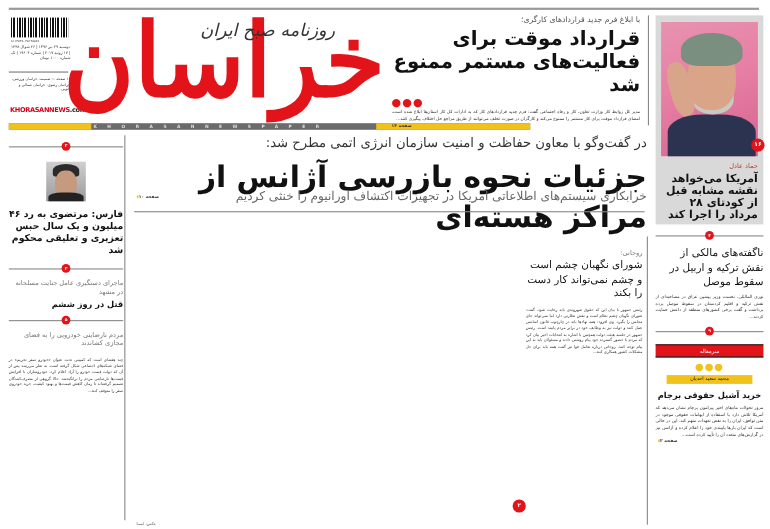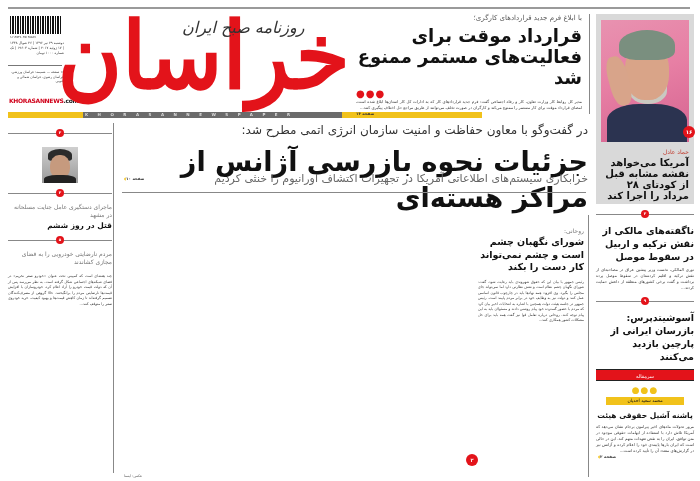--- a/index.html
+++ b/index.html
@@ -47,21 +47,21 @@
   .portrait .suit { position:absolute; left:6px; top:84px; width:80px; height:40px; border-radius: 40% 40% 0 0; background:#2b3350; }
   .portrait .hand { position:absolute; left:8px; top:36px; width:20px; height:50px; border-radius: 40%; background:#d8a48a; transform: rotate(-15deg); }
   .author-red { font-size: 6px; color: #c0392b; margin-top: 6px; direction: rtl; text-align: right; }
   .quote-title { font-size: 10px; font-weight: bold; line-height: 11px; direction: rtl; text-align: right; margin-top: 2px; }
   .num-badge { display:inline-block; width: 12px; height: 12px; border-radius: 50%; background: #e3131a; color: #fff; font-size: 5.5px; text-align: center; line-height: 12px; font-weight: bold; }
   .badge-16 { position: absolute; left: 689px; top: 126px; transform: translateX(-50%); }
   .sep-badge { position: relative; height: 12px; margin: 4px 0; }
   .sep-badge::before { content: ""; position: absolute; left: 0; right: 0; top: 6px; height: 1px; background: #888; }
   .sep-badge .num-badge { position: absolute; left: 50%; top: 0; transform: translateX(-50%); width: 8px; height: 8px; line-height: 8px; font-size: 4px; top: 2px; }
 
-  .rc-headline { font-size: 9.5px; font-weight: bold; line-height: 13px; direction: rtl; text-align: right; }
+  .rc-headline { font-size: 9.5px; font-weight: normal; line-height: 13px; direction: rtl; text-align: right; }
   .editorial-bar { background: #e3131a; color: #fff; font-size: 5px; text-align: center; height: 12px; line-height: 12px; border-top: 1px solid #222; border-bottom: 1px solid #222; margin-top: 6px; }
   .rc-dots { text-align:center; color:#f1c21b; font-size: 9px; letter-spacing: 1px; line-height: 10px; margin-top: 4px; }
   .author-bar { background: #f1c21b; font-size: 4.5px; text-align: center; line-height: 8px; height: 8px; margin: 2px 10px 0 10px; direction: rtl; }
   .ed-title { font-size: 7.5px; font-weight: bold; direction: rtl; text-align: center; margin-top: 6px; }
 
   
   .main-kicker { position: absolute; left: 118px; top: 123px; width: 470px; direction: rtl; text-align: right; font-size: 12px; color: #333; }
   .main-headline { position: absolute; left: 118px; top: 144px; width: 470px; direction: rtl; text-align: right; font-size: 27px; font-weight: bold; letter-spacing: -1.5px; line-height: 36px; }
   .main-sub { position: absolute; left: 118px; top: 172px; width: 470px; direction: rtl; text-align: right; font-size: 11px; color: #666; }
   .main-sub-ref { position: absolute; left: 122px; top: 176px; font-size: 4px; }
@@ -99,21 +99,21 @@
   .photo .bottle { position:absolute; left:4px; top:108px; width:10px; height:42px; background:#dfe6ee; border-radius:3px; }
   .photo .plate { position:absolute; left:50px; top:140px; width:60px; height:10px; background:#cfc49a; }
   .photo .plaque { position:absolute; left:108px; top:138px; width:36px; height:14px; background:#e8e6e2; border:1px solid #ccc; }
   .photo .watermark { position:absolute; left:235px; top:60px; font-size: 7px; color: #e3131a; font-weight: bold; font-style: italic; opacity: 0.85; }
   .badge-photo { position: absolute; left: 466px; top: 454px; width: 12px; height: 12px; line-height:12px; font-size:5px; }
   .photo-caption { position: absolute; left: 124px; top: 474px; font-size: 3.5px; color: #555; direction: rtl; }
 
   
   .mid-right { position: absolute; left: 478px; top: 223px; width: 106px; direction: rtl; text-align: right; }
   .mr-kicker { font-size: 6px; color: #777; margin-top: 4px; }
-  .mr-headline { font-size: 9.5px; font-weight: bold; line-height: 12.5px; margin-top: 2px; }
+  .mr-headline { font-size: 9.5px; font-weight: normal; line-height: 12.5px; margin-top: 2px; }
   .mr-body { font-size: 3.6px; line-height: 5.5px; color: #333; text-align: justify; margin-top: 6px; }
   .mid-vrule { position: absolute; left: 588px; top: 215px; width: 1px; height: 262px; background: #888; }
 </style>
 </head>
 <body>
 
 <div class="page">
   <div class="topline"></div>
 
   <div class="barcode"></div>
@@ -149,20 +149,21 @@
   <div class="left-vrule"></div>
   <div class="left-col">
     <div class="sep-badge">
         <span class="num-badge">۳</span>
       </div>
     <div class="thumb">
         <div class="h"></div>
         <div class="f"></div>
         <div class="b"></div>
       </div>
+    <div class="lc-headline">فارس: مرتضوی به رد ۴۶ میلیون و یک سال حبس تعزیری و تعلیقی محکوم شد</div>
     <div class="sep-badge">
         <span class="num-badge">۳</span>
       </div>
     <div class="lc-kicker">ماجرای دستگیری عامل جنایت مسلحانه در مشهد</div>
     <div class="lc-headline-sm">قتل در روز ششم</div>
     <div class="sep-badge">
         <span class="num-badge">۵</span>
       </div>
     <div class="lc-kicker">مردم نارضایتی خودرویی را به فضای مجازی کشاندند</div>
     <div class="lc-body">چند هفته‌ای است که کمپینی تحت عنوان «خودرو صفر نخریم» در فضای شبکه‌های اجتماعی شکل گرفته است. به نظر می‌رسد پس از آن که دولت قیمت خودرو را آزاد اعلام کرد، خودروسازان با افزایش قیمت‌ها نارضایتی مردم را برانگیختند. حالا گروهی از مصرف‌کنندگان تصمیم گرفته‌اند تا زمان کاهش قیمت‌ها و بهبود کیفیت، خرید خودروی صفر را متوقف کنند...</div>
@@ -191,22 +192,21 @@
       <div class="quote-title">آمریکا می‌خواهد نقشه مشابه قبل از کودتای ۲۸ مرداد را اجرا کند</div>
     </div>
     <div class="sep-badge">
         <span class="num-badge">۳</span>
       </div>
     <div class="rc-headline">ناگفته‌های مالکی از نقش ترکیه و اربیل در سقوط موصل</div>
     <div class="body-small" style="direction:rtl;margin-top:4px;">نوری المالکی، نخست وزیر پیشین عراق در مصاحبه‌ای از نقش ترکیه و اقلیم کردستان در سقوط موصل پرده برداشت و گفت برخی کشورهای منطقه از داعش حمایت کردند...</div>
     <div class="sep-badge">
         <span class="num-badge">۹</span>
       </div>
-    <div class="rc-headline">آسوشیتدپرس: بازرسان ایرانی از پارچین بازدید می‌کنند</div>
     <div class="editorial-bar">سرمقاله</div>
     <div class="rc-dots">●●●</div>
     <div class="author-bar">محمد سعید احدیان</div>
-    <div class="ed-title">پاشنه آشیل حقوقی هیئت</div>
+    <div class="ed-title">خرید آشیل حقوقی برجام</div>
     <div class="body-small" style="direction:rtl;margin-top:4px;">مرور تحولات ماه‌های اخیر پیرامون برجام نشان می‌دهد که آمریکا تلاش دارد با استفاده از ابهامات حقوقی موجود در متن توافق، ایران را به نقض تعهدات متهم کند. این در حالی است که ایران بارها پایبندی خود را اعلام کرده و آژانس نیز در گزارش‌های متعدد آن را تأیید کرده است...</div>
     <div class="body-small" style="text-align:left;"><span class="page-ref">صفحه ۲</span></div>
   </div>
   <span class="num-badge badge-16">۱۶</span>
 </div>
 
 </body></html>

